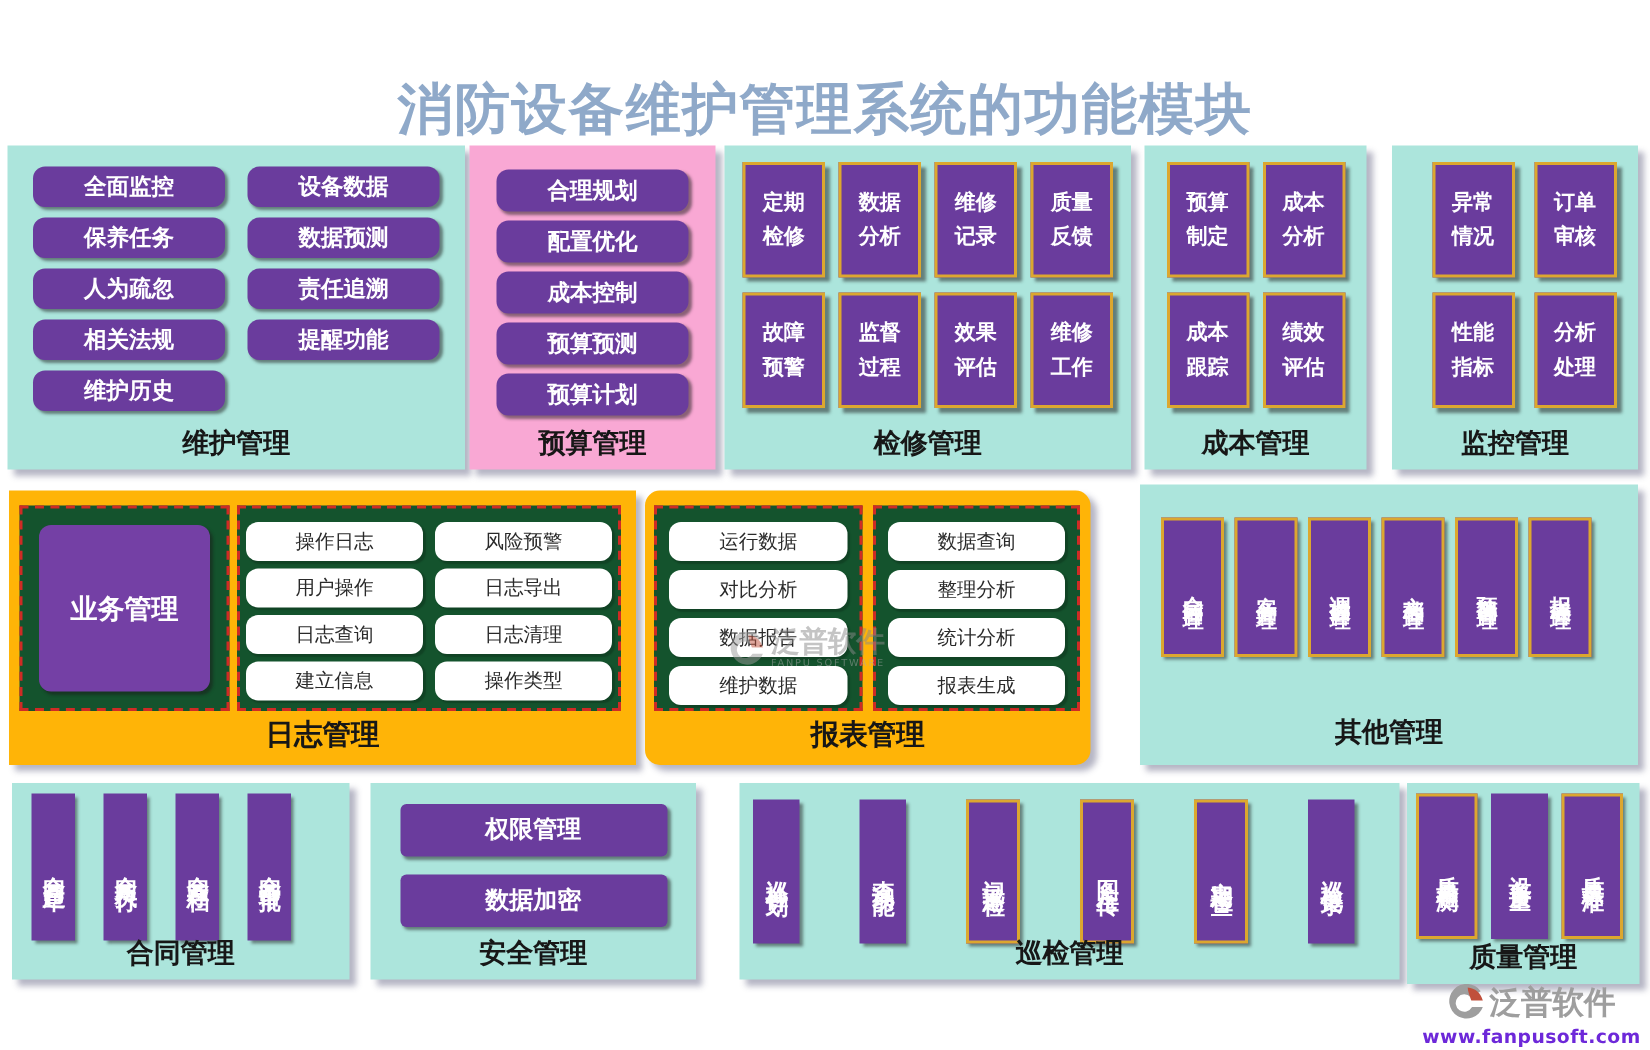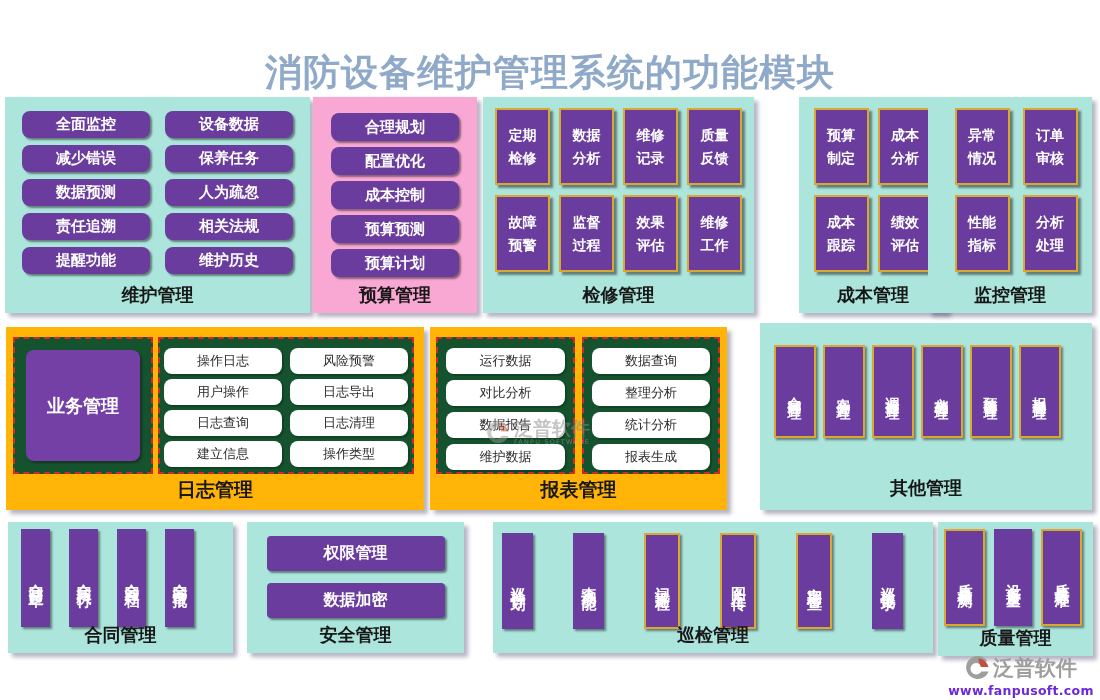--- a/index.html
+++ b/index.html
@@ -56,21 +56,20 @@
 <body>
 
 <div id="stage">
 
   <div class="title">消防设备维护管理系统的功能模块</div>
 
   <div class="panel teal" style="left:5px;top:97px;width:305px;height:216px;">
     <div class="grid2">
       <div class="btn btn-h">全面监控</div>
       <div class="btn btn-h">设备数据</div>
-      <div class="btn btn-h">减少错误</div>
       <div class="btn btn-h">保养任务</div>
       <div class="btn btn-h">数据预测</div>
       <div class="btn btn-h">人为疏忽</div>
       <div class="btn btn-h">责任追溯</div>
       <div class="btn btn-h">相关法规</div>
       <div class="btn btn-h">提醒功能</div>
       <div class="btn btn-h">维护历史</div>
     </div>
     <div class="plabel">维护管理</div>
   </div>
@@ -93,21 +92,21 @@
       <div class="btn btn-sq">维修记录</div>
       <div class="btn btn-sq">质量反馈</div>
       <div class="btn btn-sq">故障预警</div>
       <div class="btn btn-sq">监督过程</div>
       <div class="btn btn-sq">效果评估</div>
       <div class="btn btn-sq">维修工作</div>
     </div>
     <div class="plabel">检修管理</div>
   </div>
 
-  <div class="panel teal" style="left:763px;top:97px;width:148px;height:216px;margin-left:36px;">
+  <div class="panel teal" style="left:763px;top:97px;width:148px;height:216px;">
     <div class="sqgrid sq2a">
       <div class="btn btn-sq">预算制定</div>
       <div class="btn btn-sq">成本分析</div>
       <div class="btn btn-sq">成本跟踪</div>
       <div class="btn btn-sq">绩效评估</div>
     </div>
     <div class="plabel">成本管理</div>
   </div>
 
   <div class="panel teal" style="left:928px;top:97px;width:164px;height:216px;">
@@ -132,21 +131,21 @@
         <div class="btn-w">日志导出</div>
         <div class="btn-w">日志查询</div>
         <div class="btn-w">日志清理</div>
         <div class="btn-w">建立信息</div>
         <div class="btn-w">操作类型</div>
       </div>
     </div>
     <div class="plabel">日志管理</div>
   </div>
 
-  <div class="panel orange" style="left:430px;top:327px;width:297px;height:183px;">
+  <div class="panel orange" style="left:430px;top:327px;width:297px;height:183px;border-radius:10px;">
     <div class="dash" style="left:6px;top:10px;width:139px;height:137px;">
       <div class="wcol">
         <div class="btn-w">运行数据</div>
         <div class="btn-w">对比分析</div>
         <div class="btn-w">数据报告</div>
         <div class="btn-w">维护数据</div>
       </div>
     </div>
     <div class="dash" style="left:152px;top:10px;width:138px;height:137px;">
       <div class="wcol">

